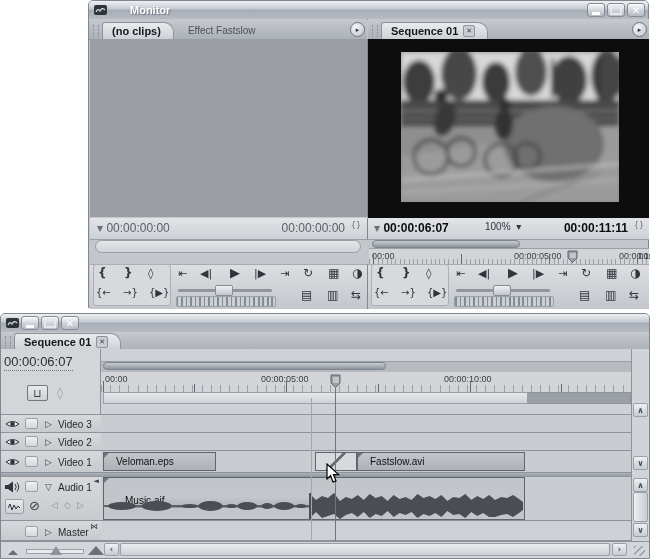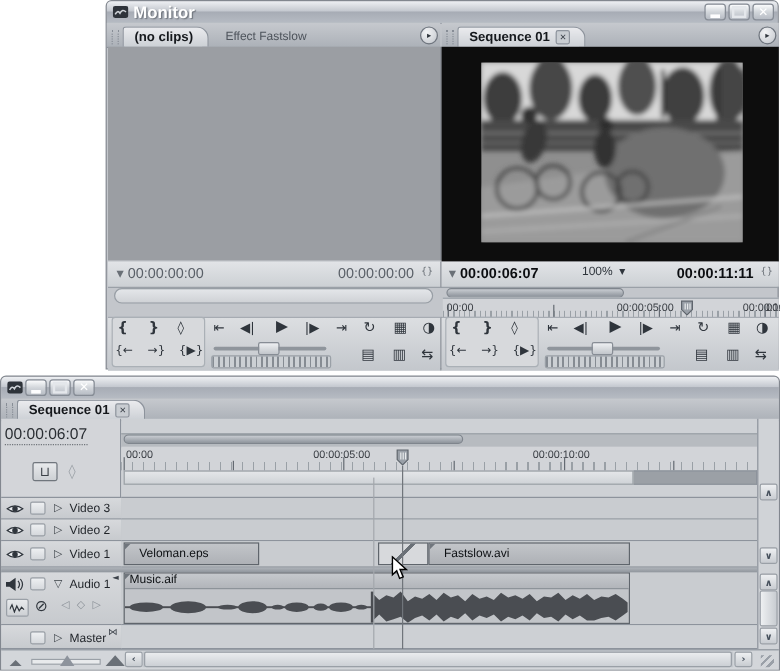--- a/index.html
+++ b/index.html
@@ -2,21 +2,21 @@
 <html><head>
 <meta charset="utf-8">
 <style>
   html,body{margin:0;padding:0}
   body{width:650px;height:559px;background:#ffffff;font-family:"Liberation Sans",sans-serif;position:relative;overflow:hidden}
   .abs{position:absolute}
   .g{font-family:"DejaVu Sans",sans-serif}
   
   .win{position:absolute;border:1px solid #82878f;border-radius:5px 5px 0 0;background:#c3c6cb;box-sizing:border-box}
   .titlebar{height:18px;background:linear-gradient(#eef0f3,#c5c9d0 45%,#a7acb5 50%,#b6bbc3);border-radius:4px 4px 0 0;display:flex;align-items:center;padding:0 3px 0 5px;border-bottom:1px solid #8d939c}
-  .apptitle{color:#fff;font-size:14px;font-weight:bold;text-shadow:1px 1px 1px #6f747c;margin-left:4px;flex:1}
+  .apptitle{color:#fff;font-size:11px;font-weight:bold;text-shadow:1px 1px 1px #6f747c;margin-left:23px;flex:1}
   .tbtn{width:18px;height:14px;margin-left:2px;border:1px solid #868c95;border-radius:3px;background:linear-gradient(#fbfcfd,#d2d6db 50%,#b7bcc4);display:flex;align-items:center;justify-content:center;font-size:10px;color:#fff;font-weight:bold;box-sizing:border-box}
   .minbar{width:8px;height:3px;background:#fdfdfe;margin-top:7px}
   .maxbox{width:8px;height:6px;border:2px solid #e4e7eb}
   
   .tabrow{position:absolute;background:linear-gradient(#c6c9ce,#acb1b8);border-bottom:1px solid #8d939c;display:flex;align-items:flex-end}
   .grip{width:4px;height:12px;border-left:1px dotted #878d96;border-right:1px dotted #878d96;margin:0 3px 2px 4px}
   .tab-active{background:linear-gradient(#eaebee,#ccd0d5);border:1px solid #8d939c;border-bottom:none;border-radius:3px 10px 0 0;font-weight:bold;font-size:11px;color:#15181c;padding:2px 12px 2px 9px;display:flex;align-items:center;gap:5px}
   .tab-inactive{font-size:10px;color:#4d535b;padding:4px 14px 3px 14px}
   .tabx{width:10px;height:10px;border:1px solid #8d939c;border-radius:2px;background:#c9cdd2;font-size:7px;font-weight:normal;color:#3c424a;display:flex;align-items:center;justify-content:center}
   .menu-btn{position:absolute;width:13px;height:13px;border-radius:50%;border:1px solid #6f757e;background:radial-gradient(circle at 35% 30%,#f3f4f6,#c1c5cb);display:flex;align-items:center;justify-content:center;font-size:7px;color:#2f353c}
@@ -318,21 +318,21 @@
 </div>
 
 <div class="trk-row" style="top:415px;width:530px;height:18px"></div>
 <div class="trk-row" style="top:433px;width:530px;height:18px"></div>
 <div class="trk-row" style="top:451px;width:530px;height:22px">
   <div class="clip" style="left:2px;top:1px;width:113px;height:19px"><div class="fold"></div><span>Veloman.eps</span></div>
   <div class="clip" style="left:214px;top:1px;width:42px;height:19px;background:#d7d9dc;background-image:linear-gradient(135deg,transparent 47%,#6a7077 47%,#6a7077 53%,transparent 53%)"></div>
   <div class="clip" style="left:256px;top:1px;width:168px;height:19px"><div class="fold"></div><span>Fastslow.avi</span></div>
 </div>
 <div class="trk-row" style="top:477px;width:530px;height:44px">
-  <div class="clip" style="left:2px;top:0;width:422px;height:43px;padding:0;background:#c2c5c9">
+  <div class="clip" style="left:2px;top:0;width:422px;height:43px;padding:17px;background:#c2c5c9">
     <div style="height:12px;background:linear-gradient(#c6c9cd,#b2b5ba);border-bottom:1px solid #8d9399;font-size:10px;color:#0e1114;padding:0 0 0 4px"><div class="fold"></div><span>Music.aif</span></div>
     <svg width="420" height="30" viewBox="0 0 422 30" style="position:absolute;left:0;top:13px" preserveAspectRatio="none">
       <g fill="#4a4d52">
         <rect x="0" y="14.2" width="207" height="1.6"></rect>
         <ellipse cx="18" cy="15" rx="14" ry="4"></ellipse>
           <ellipse cx="53" cy="15" rx="15" ry="5"></ellipse>
         <ellipse cx="86" cy="15" rx="8" ry="2"></ellipse>
           <ellipse cx="107" cy="15" rx="12" ry="5"></ellipse>
         <ellipse cx="128" cy="15" rx="5" ry="2"></ellipse>
           <ellipse cx="144" cy="15" rx="10" ry="4"></ellipse>

